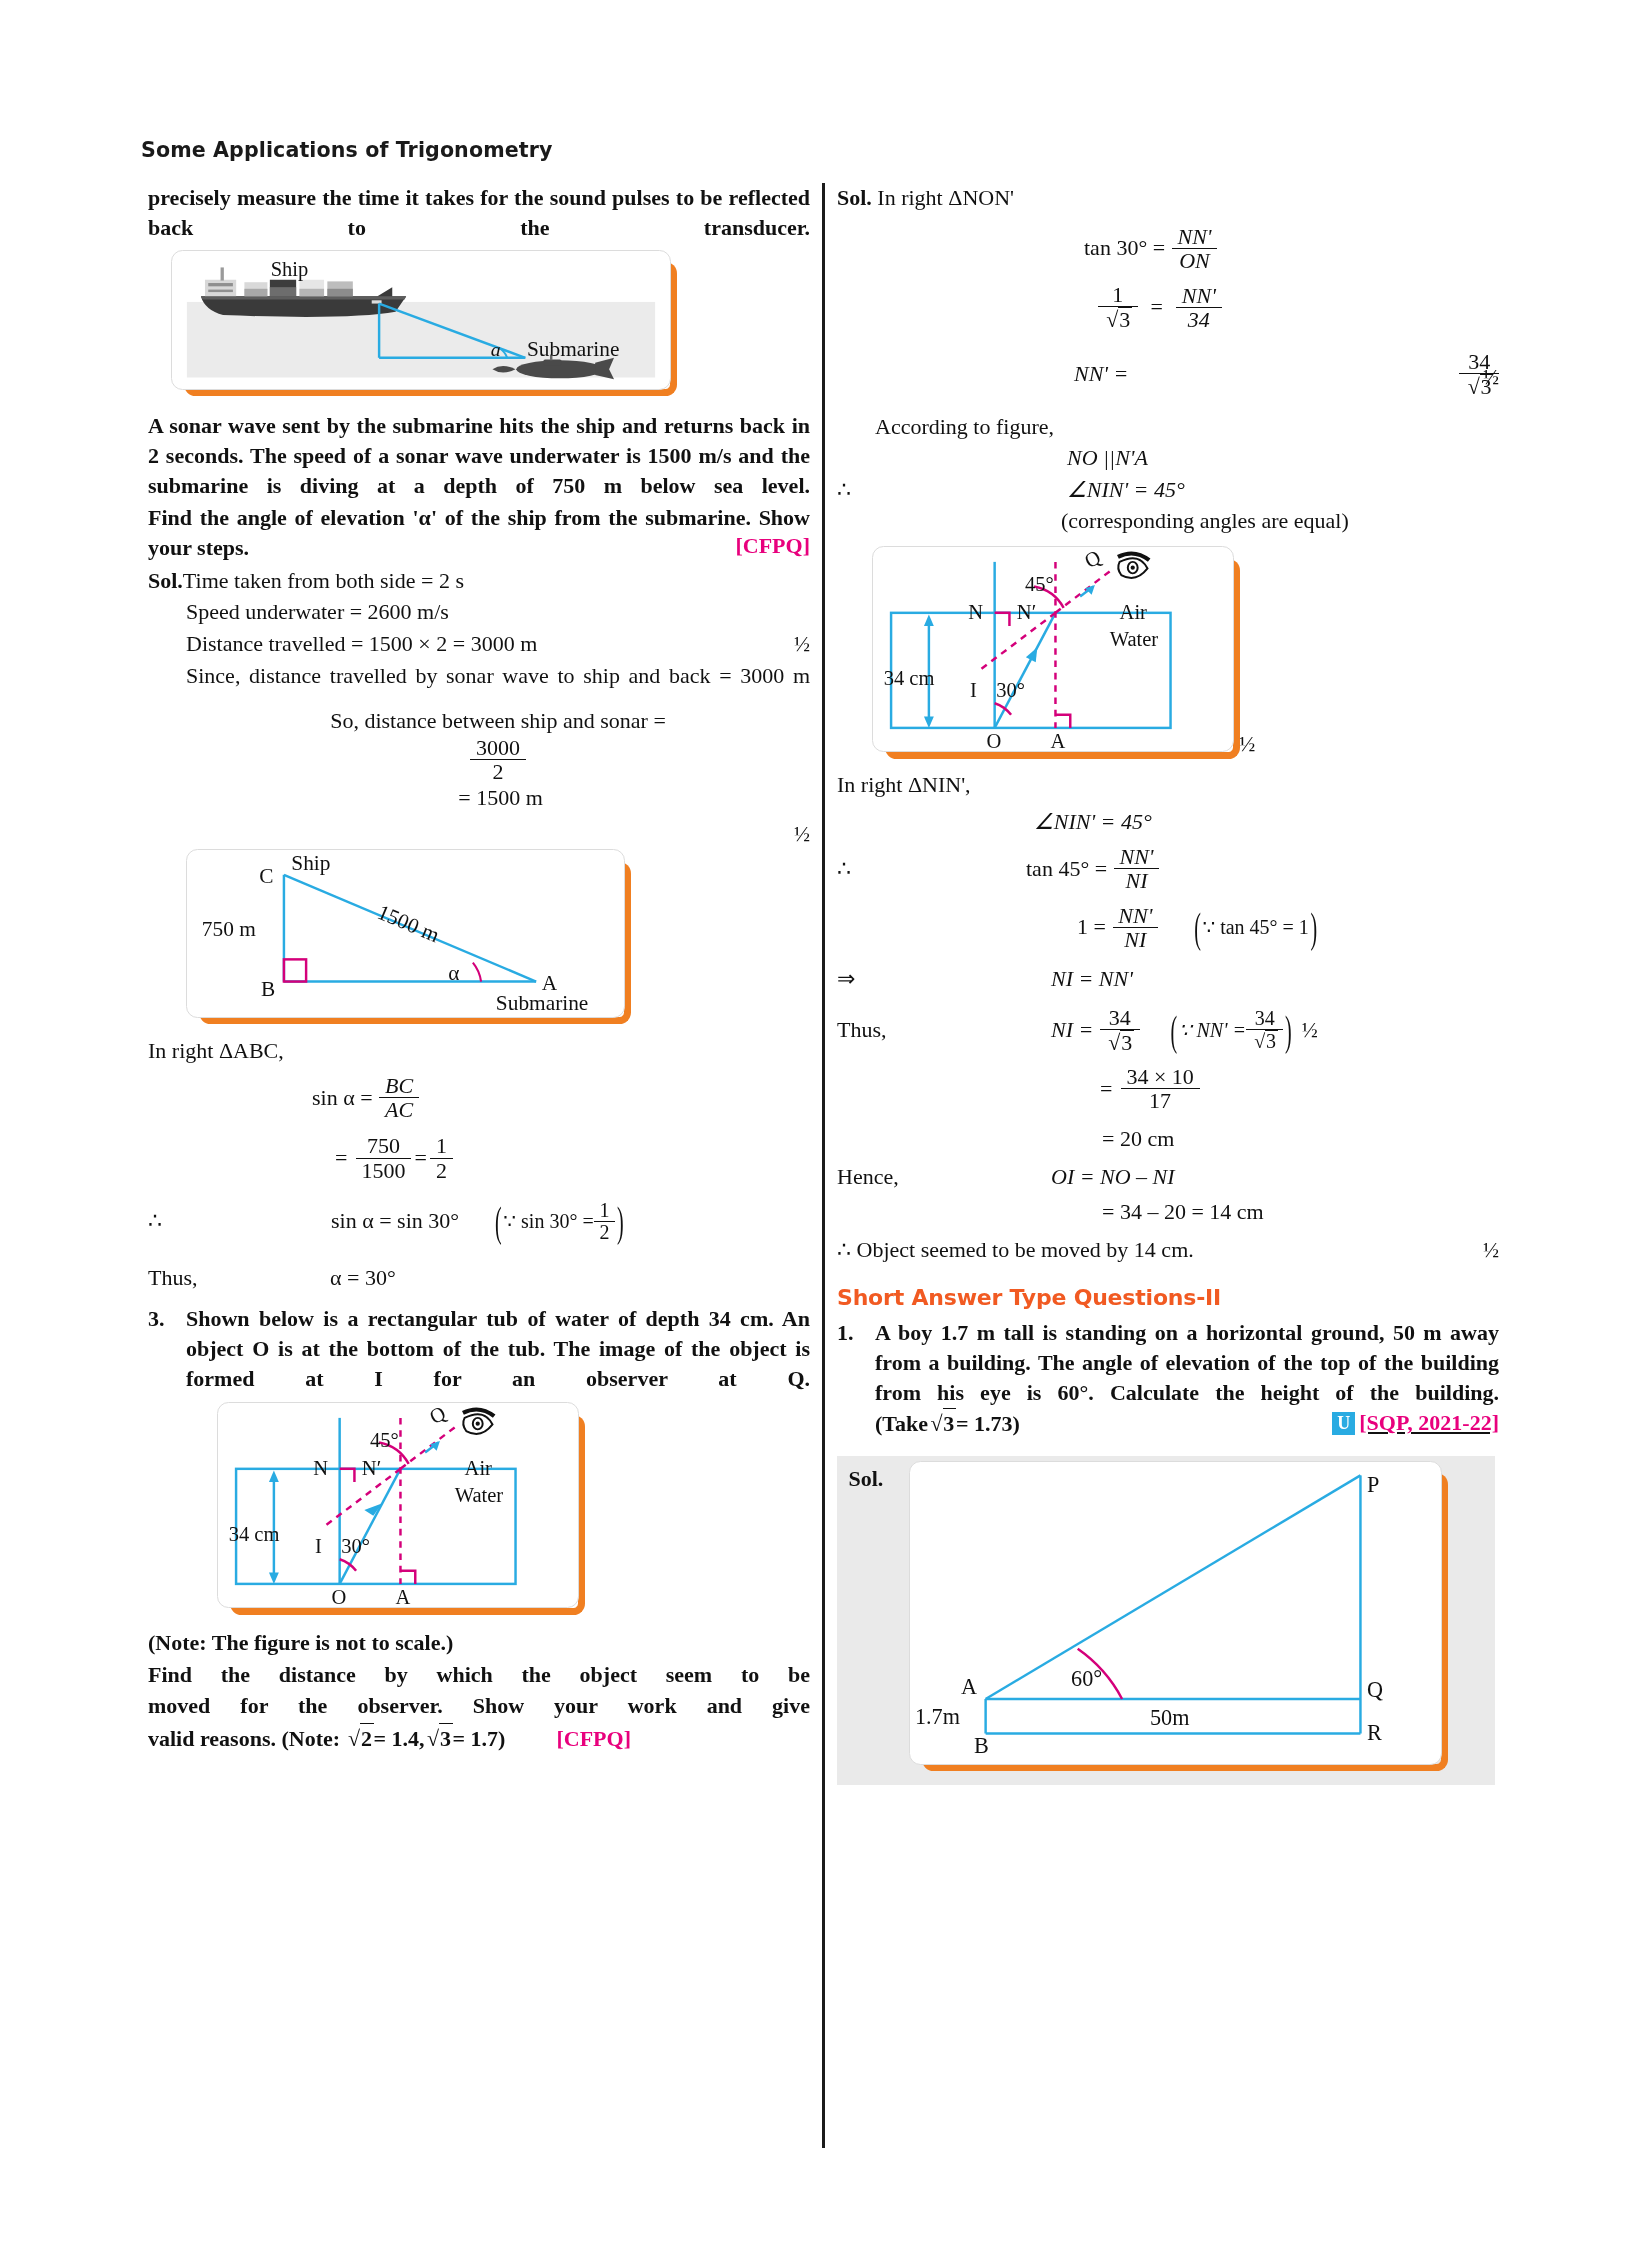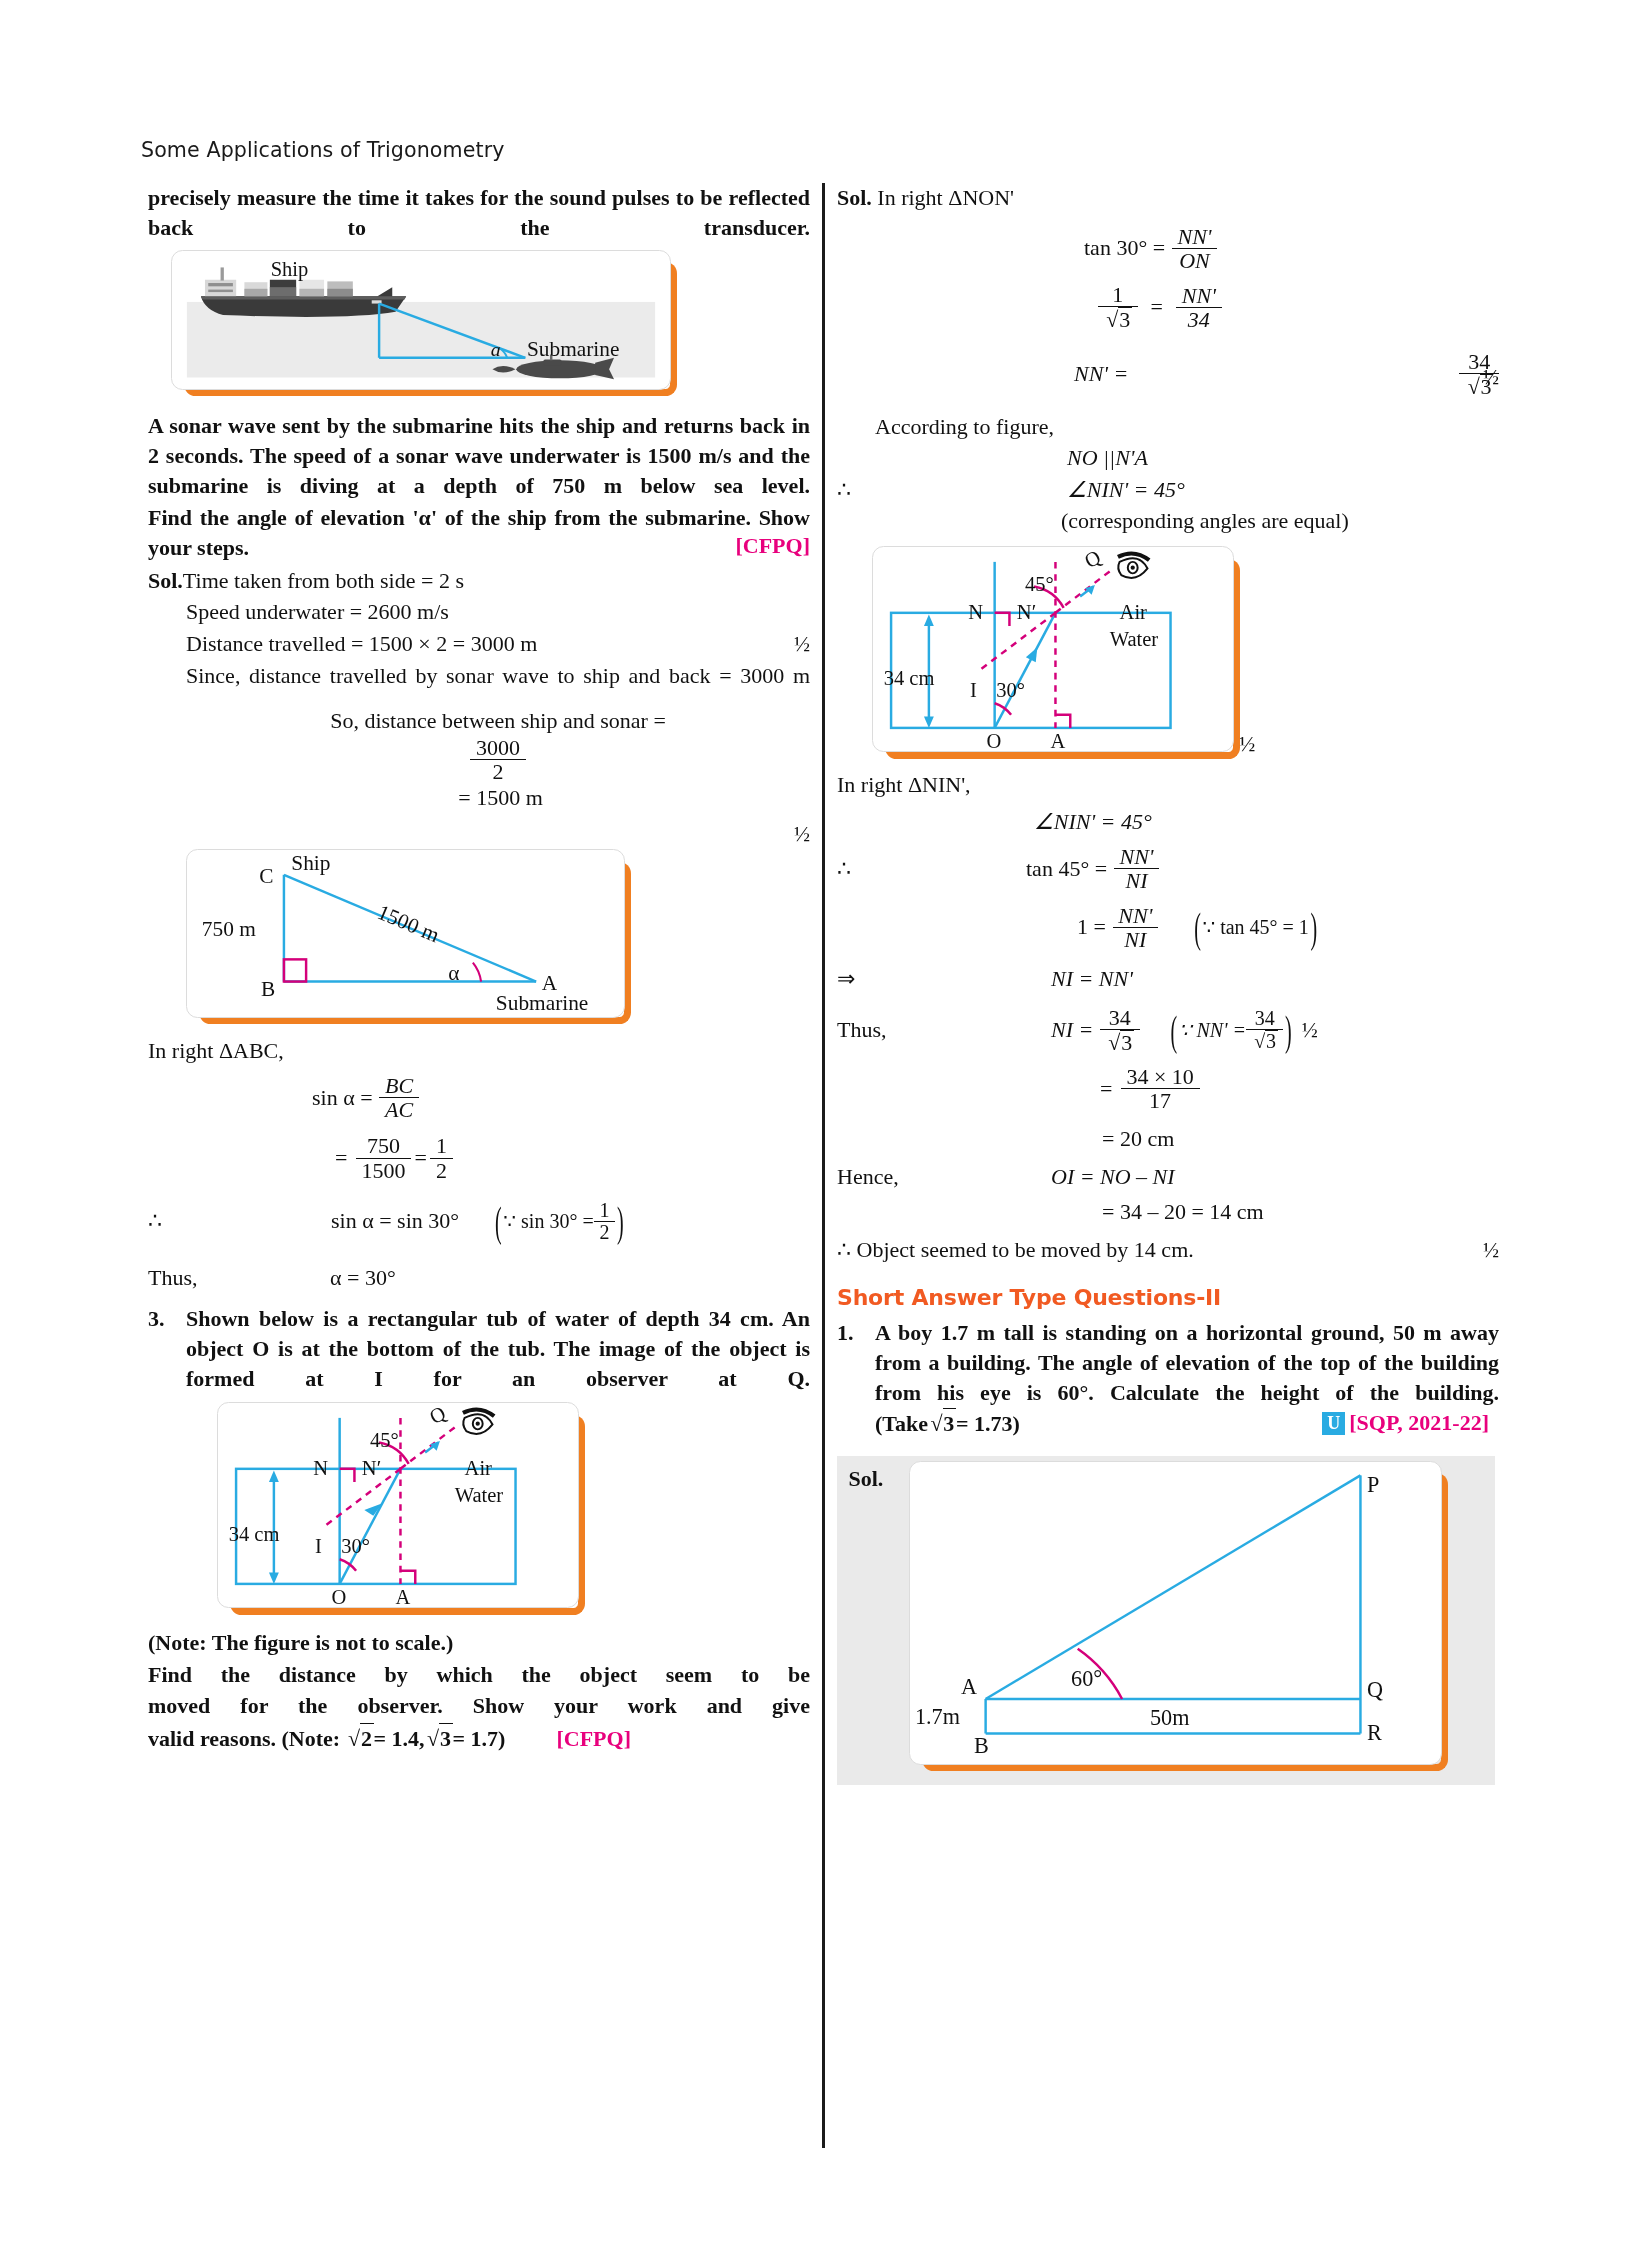--- a/index.html
+++ b/index.html
@@ -10,21 +10,21 @@
     color:#111;
     position:relative;
     overflow:hidden;
   }
   .page{position:absolute;inset:0;}
 
   
   .runhead{
     position:absolute;left:141px;top:138px;
     font-family:"DejaVu Sans", sans-serif;
-    font-size:20.6px;letter-spacing:0.1px;color:#1a1a1a;
+    font-size:20.6px;letter-spacing:0.1px;color:#1a1a1a;font-weight:bold;
   }
 
   
   .col{position:absolute;top:183px;width:662px;}
   .col-left{left:148px;}
   .col-right{left:837px;}
   .divider{
     position:absolute;left:822px;top:183px;width:2.5px;height:1965px;
     background:#1b1b1b;
   }
@@ -496,21 +496,21 @@
       <span class="num">1.</span>
       <span>A boy 1.7 m tall is standing on a horizontal ground, 50 m away from a building. The angle of elevation of the top of the building from his eye is 60°. Calculate the height of the building.</span>
     </div>
 
     <div class="p b indent" style="display:flex;align-items:center;position:relative;">
       <span>(Take </span>
       <span class="sqrt">
         <span class="rad">√</span><span class="body">3</span>
       </span>
       <span> = 1.73)</span>
-      <span style="position:absolute;right:10px;top:0;white-space:nowrap;">
+      <span style="position:absolute;right:0;top:0;white-space:nowrap;text-decoration:underline;">
         <span class="badge-u">U</span><span class="tag-sqp">[SQP, 2021-22]</span>
       </span>
     </div>
 
     <div style="position:relative;margin-top:16.4px;width:658px;height:329px;">
       <div class="solbg" style="left:0;top:0;width:658px;height:329px;"></div>
       <span class="p b" style="position:absolute;left:11.5px;top:8.2px;">Sol.</span>
       <div class="figwrap" style="position:absolute;left:72px;top:5px;width:533px;">
         <div class="figbox" style="width:533px;height:304px;">
           <svg width="531" height="303" viewBox="0 0 646 368">

